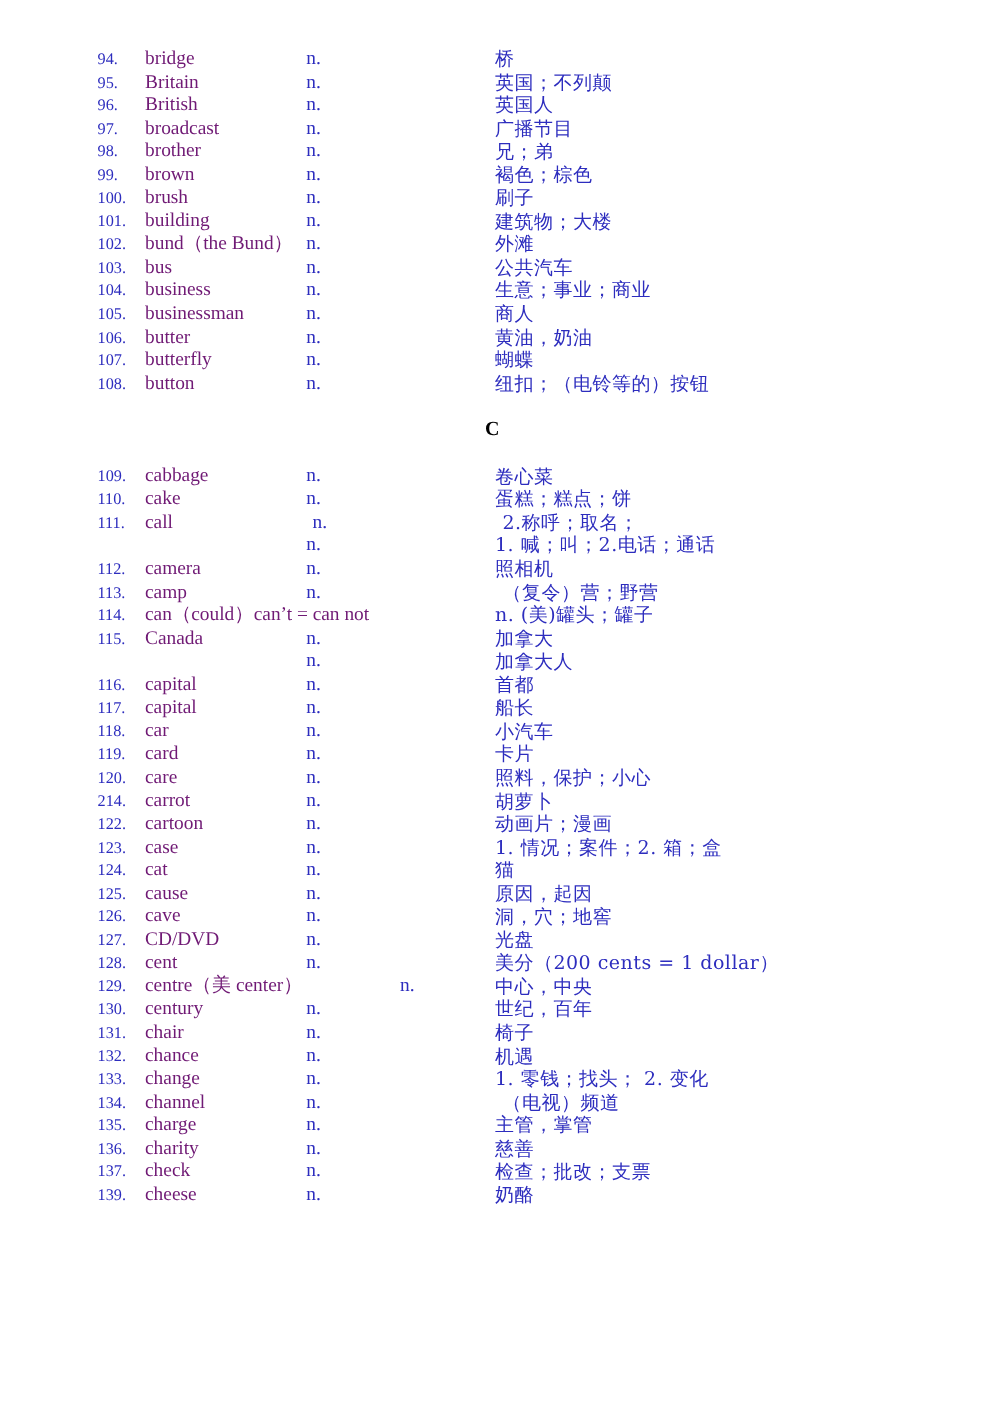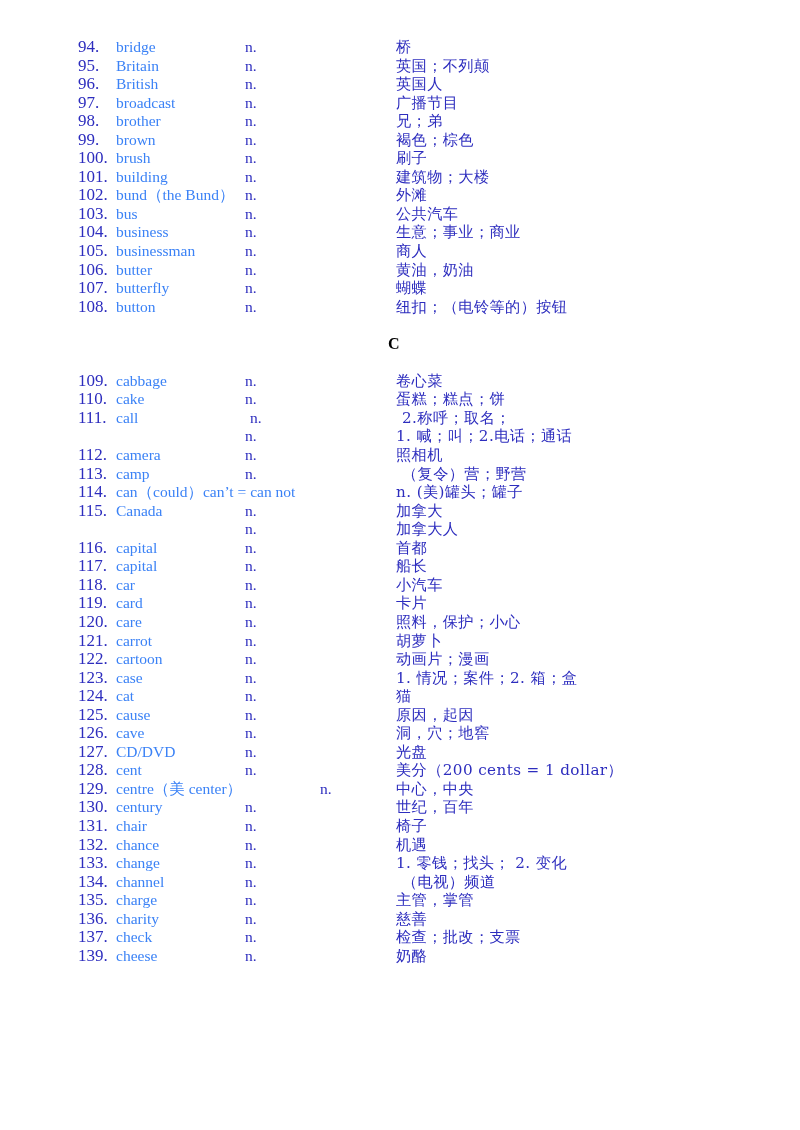--- a/index.html
+++ b/index.html
@@ -39,29 +39,29 @@
     white-space: nowrap;
   }
 
   .num {
     position: absolute;
     left: 0;
     top: 0;
     width: 40px;
     text-align: left;
     color: #2d2dbe;
-    font-size: 17px;
+    font-size: 13px;
     font-family: "Liberation Serif", "DejaVu Serif", serif;
   }
 
   .word {
     position: absolute;
     left: 38px;
     top: 0;
-    color: #3b82f6;
+    color: #701a75;
     font-size: 15.5px;
     font-family: "Liberation Serif", "DejaVu Serif", serif;
   }
   .word.wide {
     left: 38px;
   }
 
   .pos {
     position: absolute;
     left: 167px;
@@ -281,21 +281,21 @@
         <span class="pos">n.</span>
         <span class="cn">卡片</span>
       </div>
       <div class="row">
         <span class="num">120.</span>
         <span class="word">care</span>
         <span class="pos">n.</span>
         <span class="cn">照料，保护；小心</span>
       </div>
       <div class="row">
-        <span class="num">121.</span>
+        <span class="num">214.</span>
         <span class="word">carrot</span>
         <span class="pos">n.</span>
         <span class="cn">胡萝卜</span>
       </div>
       <div class="row">
         <span class="num">122.</span>
         <span class="word">cartoon</span>
         <span class="pos">n.</span>
         <span class="cn">动画片；漫画</span>
       </div>

